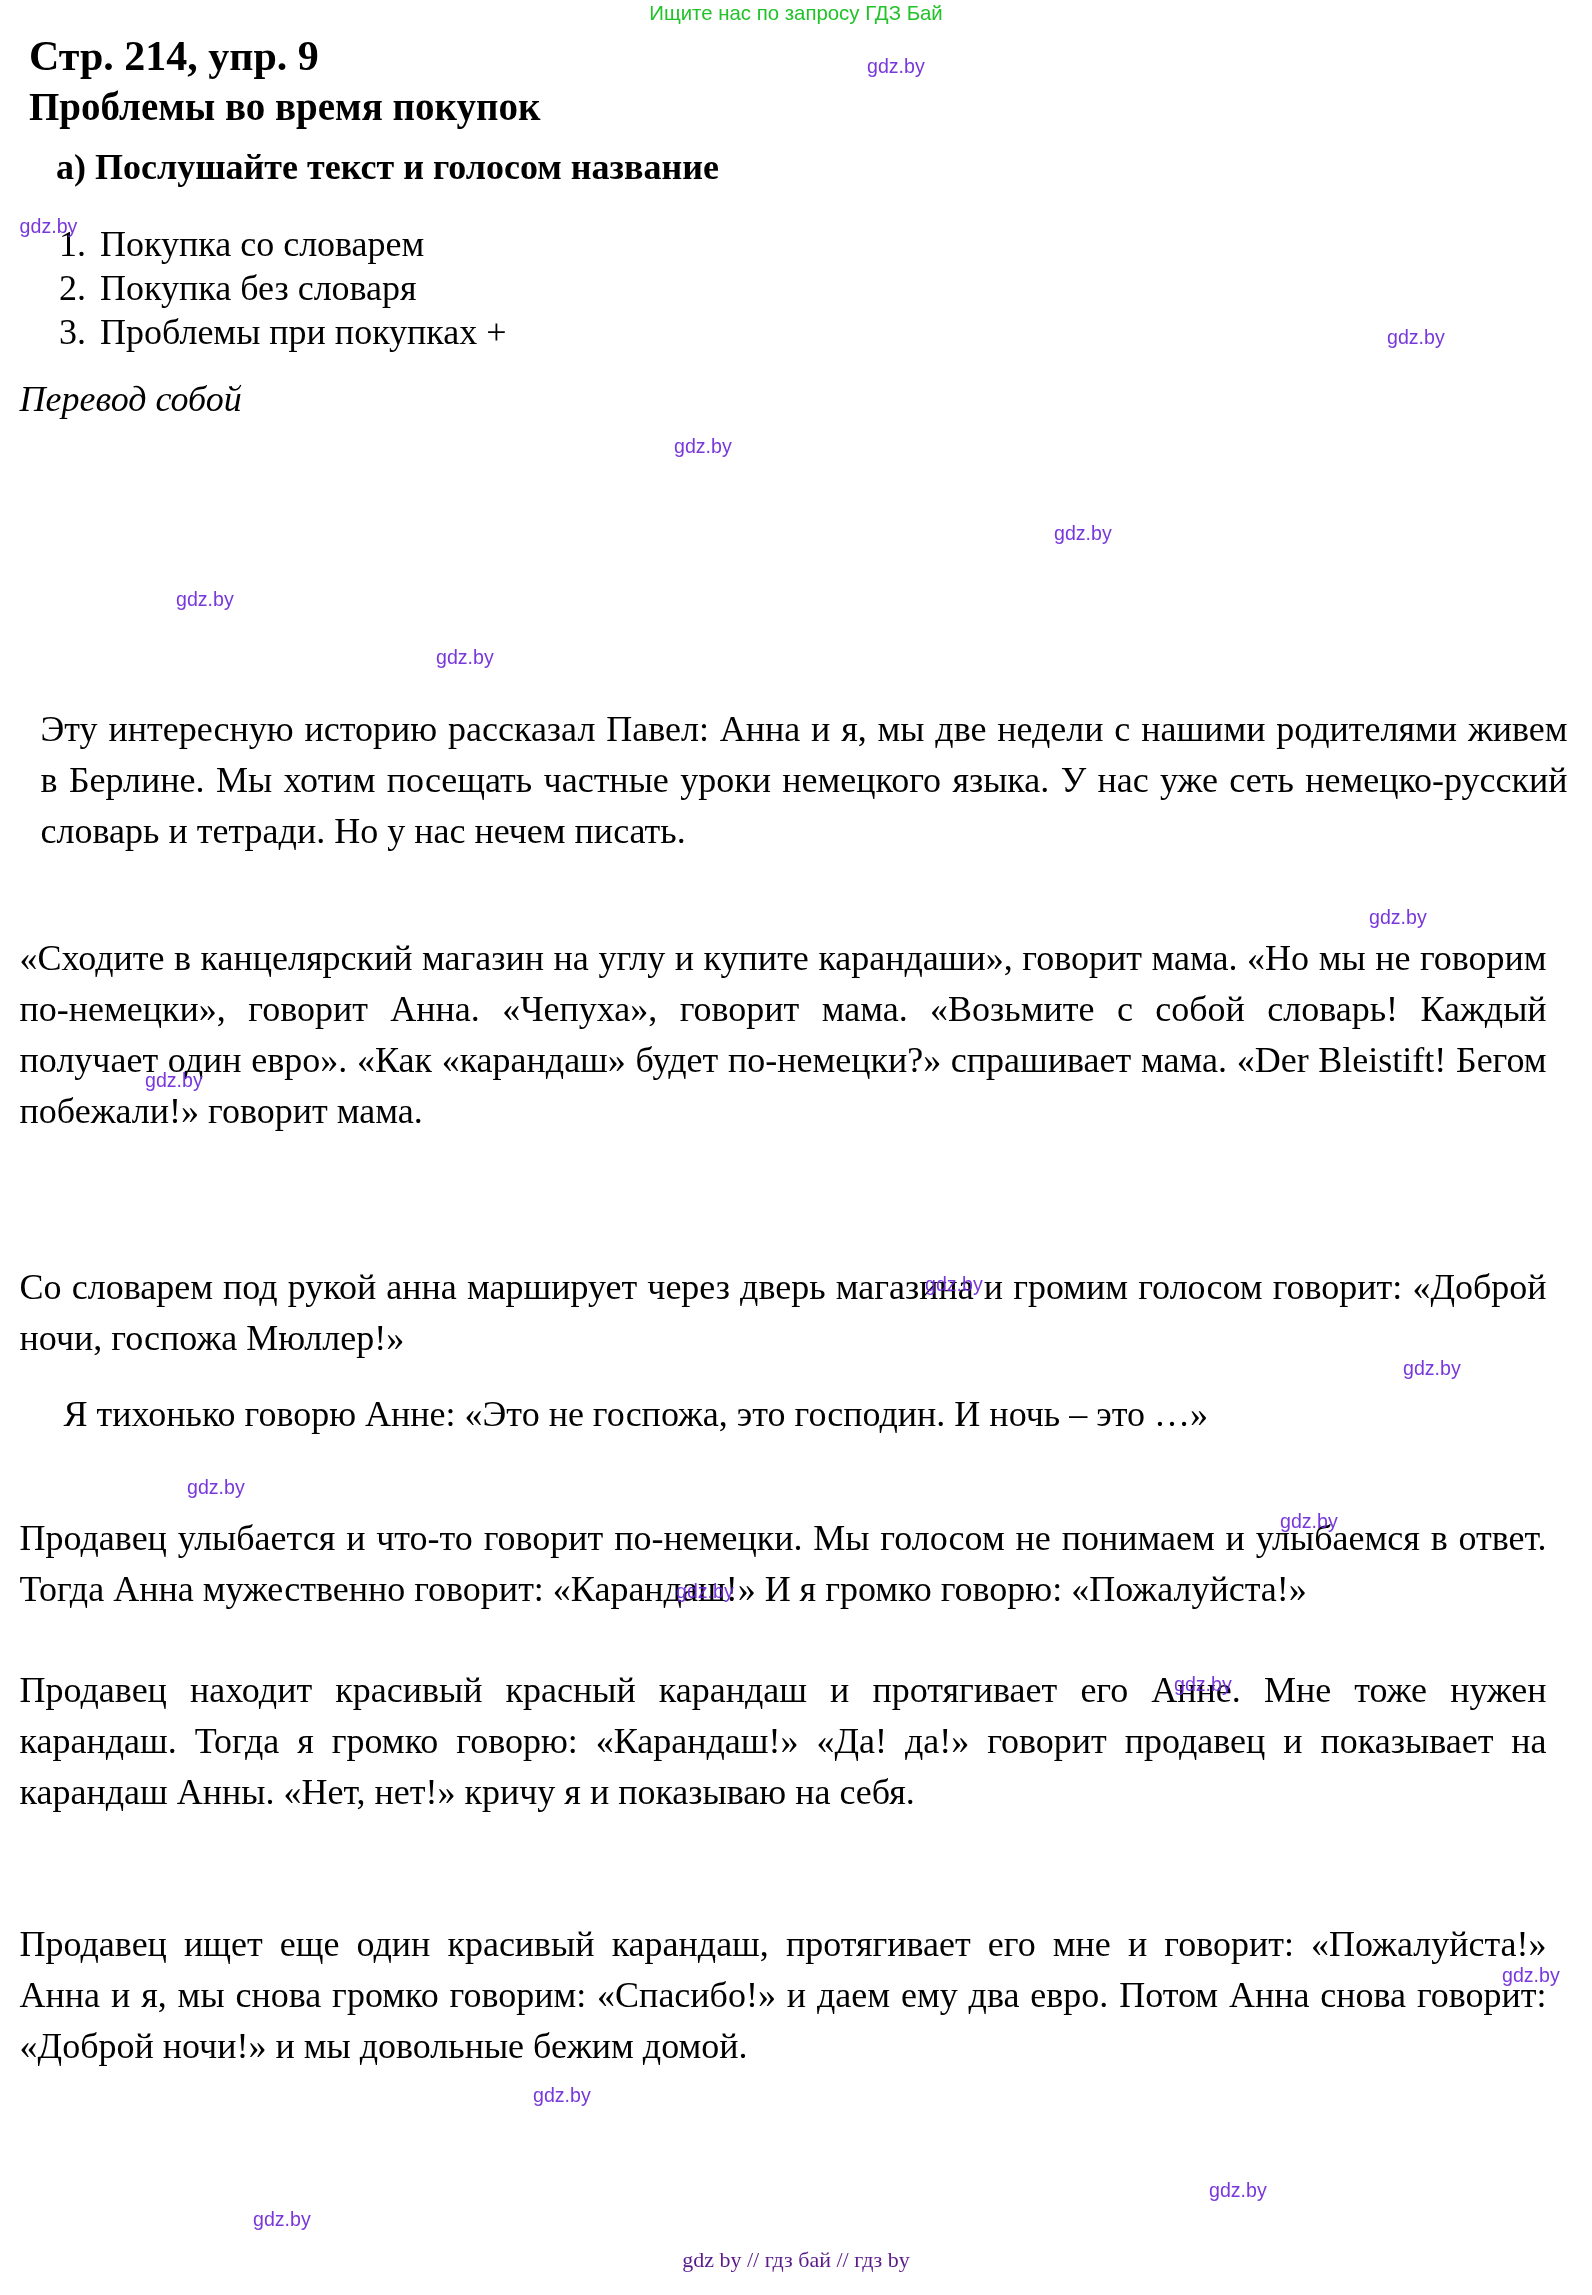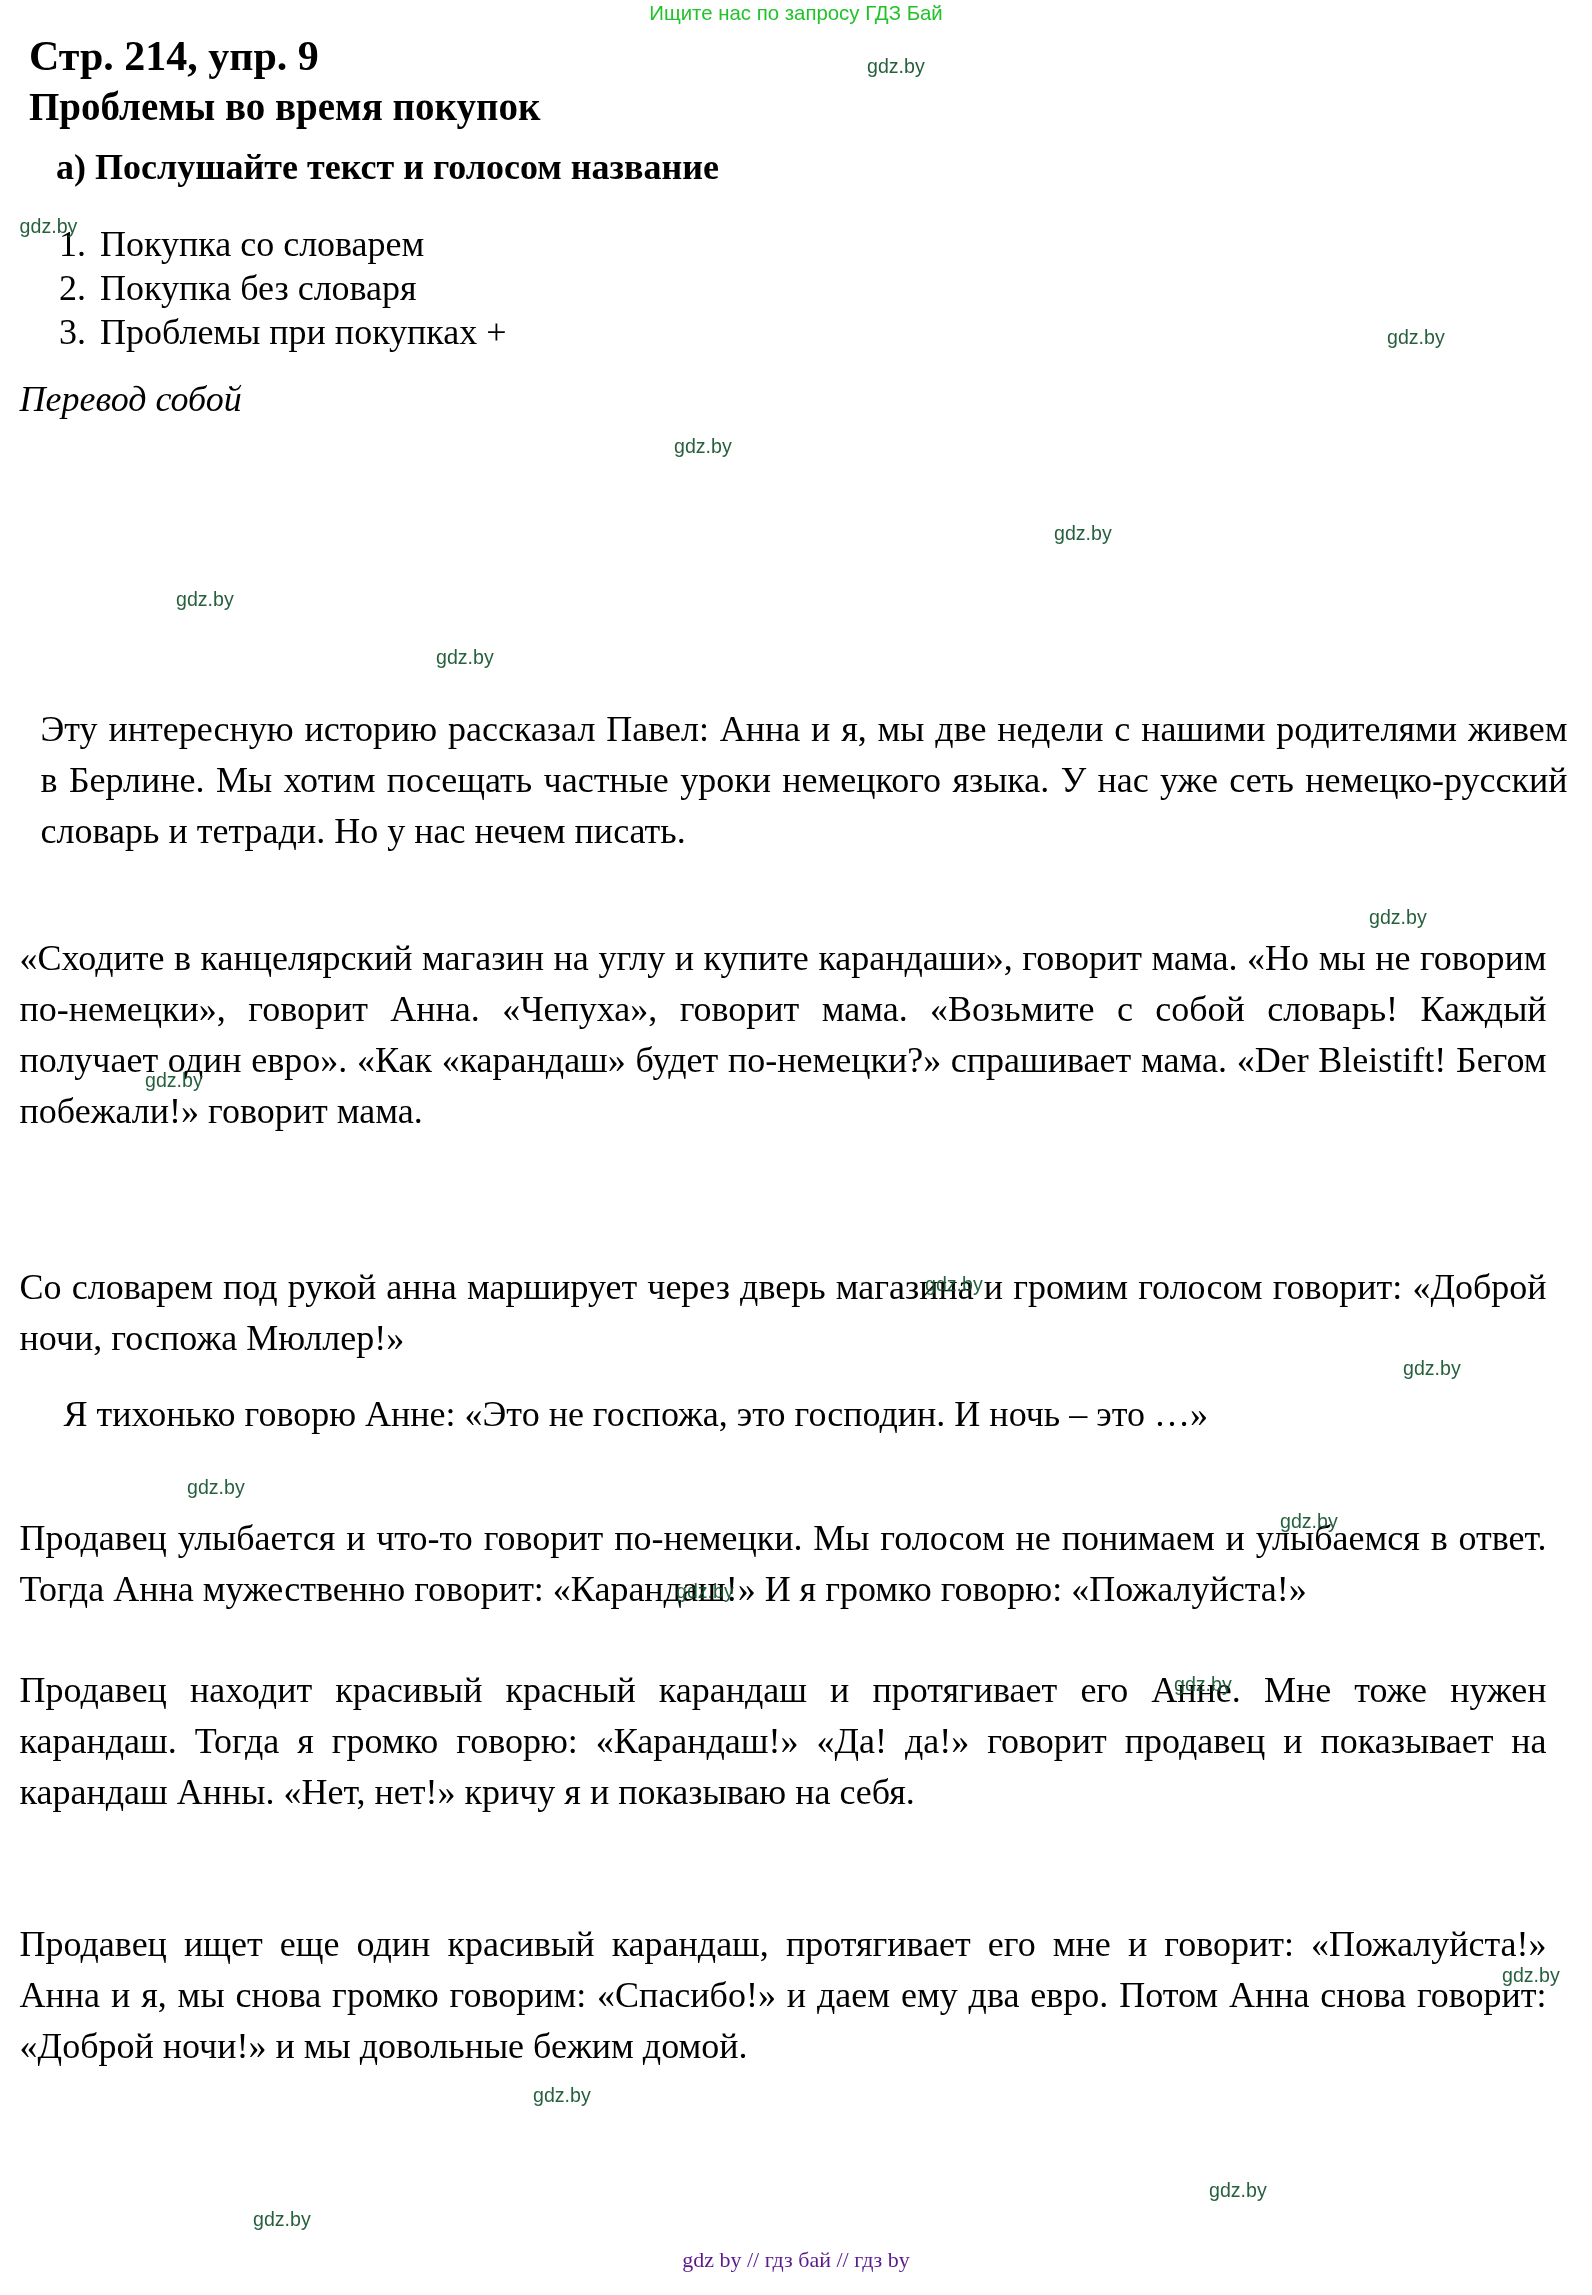--- a/index.html
+++ b/index.html
@@ -104,21 +104,21 @@
     text-align: justify;
     text-justify: inter-word;
   }
 
   
   .wm {
     position: absolute;
     font-family: "Liberation Sans", "DejaVu Sans", sans-serif;
     font-size: 19.6px;
     line-height: 21.3px;
-    color: #14532d;
+    color: #6d28d9;
     white-space: nowrap;
     opacity: 0.92;
     pointer-events: none;
   }
 
   
   .footer {
     position: absolute;
     left: 0;
     top: 2247px;

